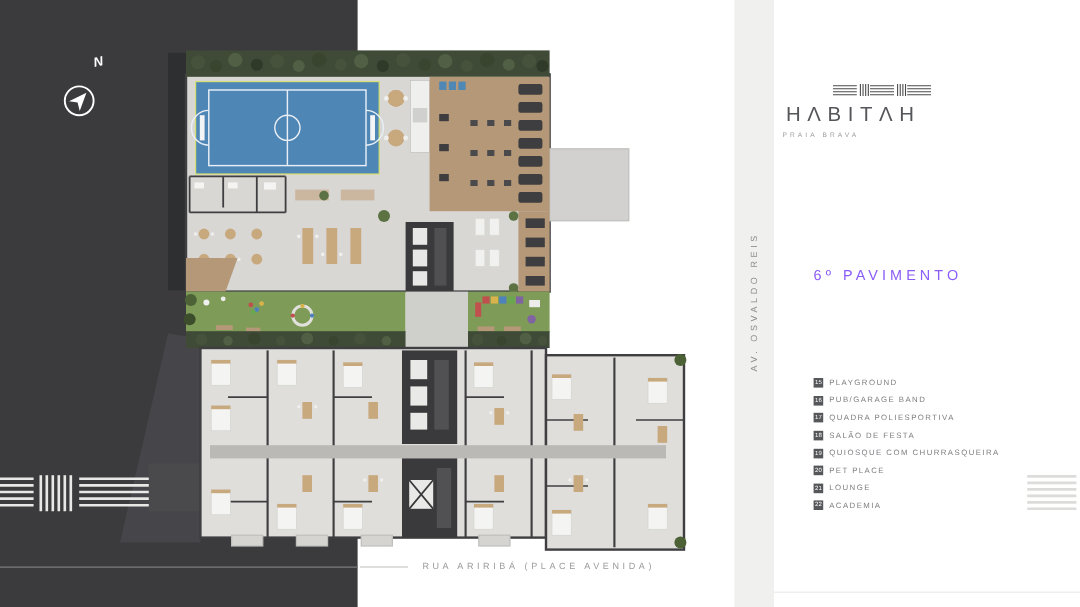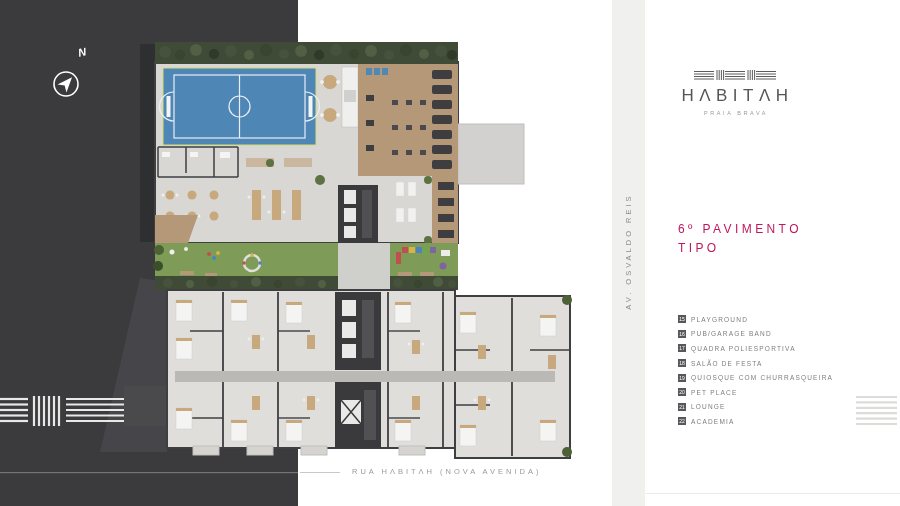--- a/index.html
+++ b/index.html
@@ -10,28 +10,28 @@
   .plan-svg{position:absolute;left:0;top:0;}
   
   .avenue-strip{position:absolute;left:612px;top:0;width:33px;height:506px;background:#f0f0ee;}
   .avenue-label{position:absolute;left:558px;top:247px;width:140px;text-align:center;
       font-size:7.5px;letter-spacing:3px;color:#8d8d8f;transform:rotate(-90deg);white-space:nowrap;}
   
   .compass{position:absolute;left:48px;top:46px;width:50px;height:54px;}
   .north-label{position:absolute;left:30px;top:0px;color:#ffffff;font-size:11px;
       font-style:italic;font-weight:bold;transform:rotate(-12deg);}
   
-  .logo{position:absolute;left:650px;top:70px;width:170px;text-align:center;}
+  .logo{position:absolute;left:650px;top:70px;width:170px;text-align:left;}
   .logo-bars{margin:0 auto 6px auto;}
   .logo-name{font-size:17px;letter-spacing:5.5px;color:#55565a;white-space:nowrap;
       padding-left:5px;}
   .logo-tagline{margin-top:4px;font-size:5.5px;letter-spacing:2.6px;color:#9b9b9d;
       padding-left:2px;}
   
-  .title-block{position:absolute;left:678px;top:220px;color:#be185d;}
+  .title-block{position:absolute;left:678px;top:220px;color:#8b5cf6;}
   .title-line{font-size:12px;letter-spacing:3.4px;line-height:19px;white-space:nowrap;}
   
   .legend{position:absolute;left:678px;top:312px;}
   .lg-row{display:flex;align-items:center;height:14.6px;}
   .lg-badge{width:8px;height:8px;background:#56575b;color:#ffffff;font-size:5px;
       display:flex;align-items:center;justify-content:center;margin-right:5px;
       letter-spacing:0;line-height:8px;}
   .lg-label{font-size:6.5px;letter-spacing:1.2px;color:#7c7d80;white-space:nowrap;}
   
   .street-label{position:absolute;left:352px;top:467px;font-size:7.5px;letter-spacing:3px;
@@ -413,21 +413,20 @@
         <line x1="62" y1="6.5" x2="82" y2="6.5"></line>
           <line x1="62" y1="9" x2="82" y2="9"></line>
       </g>
     </svg>
     <div class="logo-name">HΛBITΛH</div>
     <div class="logo-tagline">PRAIA BRAVA</div>
   </div>
 
   <div class="title-block">
     <div class="title-line">6º PAVIMENTO</div>
-    <div class="title-line">TIPO</div>
   </div>
 
   <div class="legend">
     <div class="lg-row">
       <span class="lg-badge">15</span>
       <span class="lg-label">PLAYGROUND</span>
     </div>
     <div class="lg-row">
       <span class="lg-badge">16</span>
       <span class="lg-label">PUB/GARAGE BAND</span>
@@ -451,15 +450,15 @@
     <div class="lg-row">
       <span class="lg-badge">21</span>
       <span class="lg-label">LOUNGE</span>
     </div>
     <div class="lg-row">
       <span class="lg-badge">22</span>
       <span class="lg-label">ACADEMIA</span>
     </div>
   </div>
 
-  <div class="street-label">RUA HΛBITΛH (NOVA AVENIDA)</div>
+  <div class="street-label">RUA ARIRIBÁ (PLACE AVENIDA)</div>
 
 </div>
 
 </body></html>

